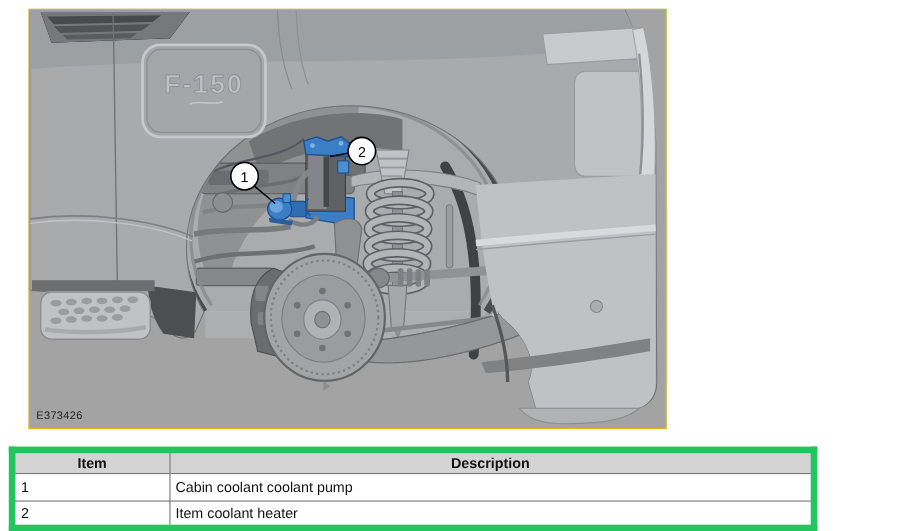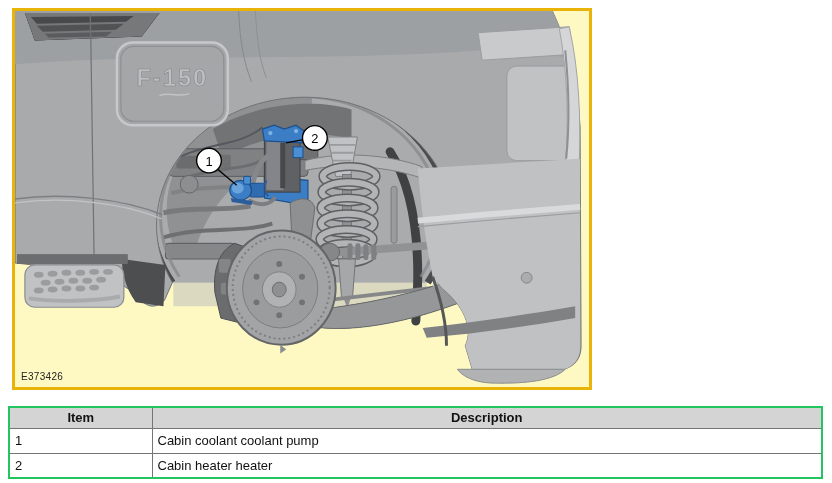--- a/index.html
+++ b/index.html
@@ -1,27 +1,27 @@
 <!DOCTYPE html>
 <html><head>
 <meta charset="utf-8">
 <style>
   html,body{margin:0;padding:0;background:#ffffff;}
   #page{position:relative;width:832px;height:483px;background:#ffffff;overflow:hidden;
         font-family:"Liberation Sans", sans-serif;}
 
   
-  #figure-box{position:absolute;left:12px;top:8px;width:580px;height:382px;
-              border:3px solid #eab308;background:#fef9c3;box-sizing:border-box;}
+  #figure-box{position:absolute;left:26px;top:8px;width:580px;height:382px;
+              border:1px solid #eab308;background:#a3a3a3;box-sizing:border-box;}
   #figure-box svg{display:block;width:100%;height:100%;}
   #figure-code{position:absolute;left:6px;bottom:5px;font-size:10px;color:#222;letter-spacing:.3px;}
 
   
-  #spec-table{position:absolute;left:8px;top:406px;width:815px;border-collapse:collapse;
-              border:2px solid #22c55e;font-size:13px;color:#111;table-layout:fixed;}
+  #spec-table{position:absolute;left:8px;top:406px;width:735px;border-collapse:collapse;
+              border:6px solid #22c55e;font-size:13px;color:#111;table-layout:fixed;}
   #spec-table th,#spec-table td{border:1px solid #757575;box-sizing:border-box;}
   #spec-table th{background:#d4d4d4;font-weight:bold;height:21px;text-align:center;padding:0 4px;}
   #spec-table td{background:#ffffff;height:25px;text-align:left;padding:0 4px 0 5px;vertical-align:middle;}
   .col-item{width:143px;}
 </style>
 </head>
 <body>
 
 <div id="page">
 
@@ -259,18 +259,18 @@
         <th>Description</th>
       </tr>
     </thead>
     <tbody>
       <tr>
         <td>1</td>
         <td>Cabin coolant coolant pump</td>
       </tr>
       <tr>
         <td>2</td>
-        <td>Cabin heater heater</td>
+        <td>Item coolant heater</td>
       </tr>
     </tbody>
   </table>
 
 </div>
 
 </body></html>

